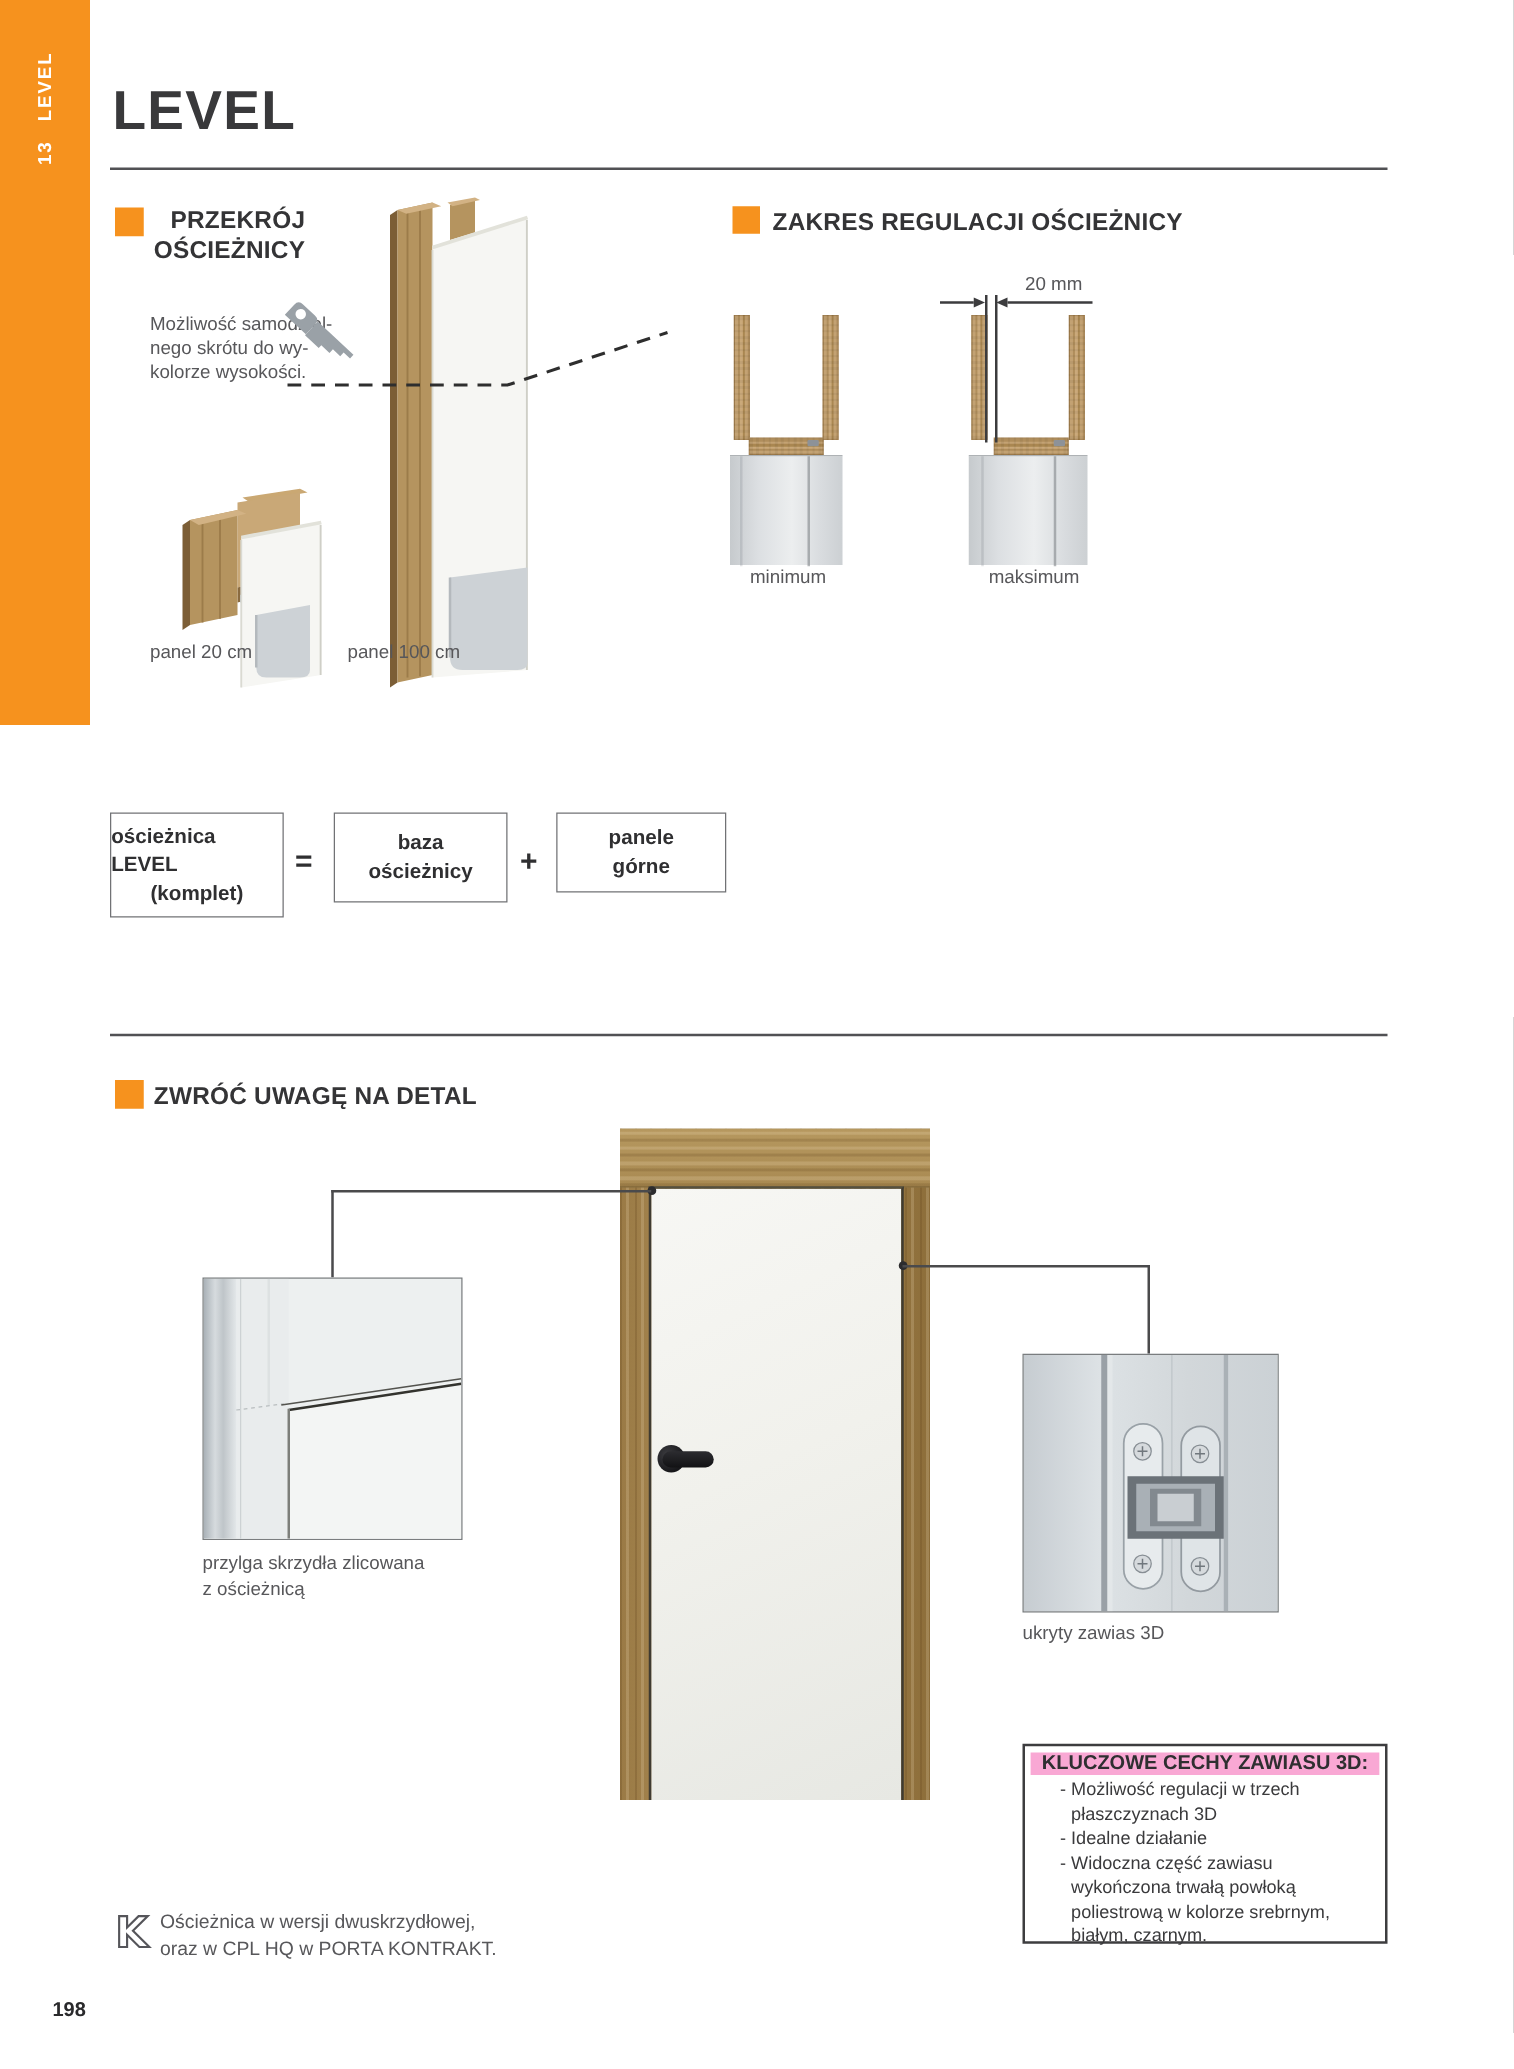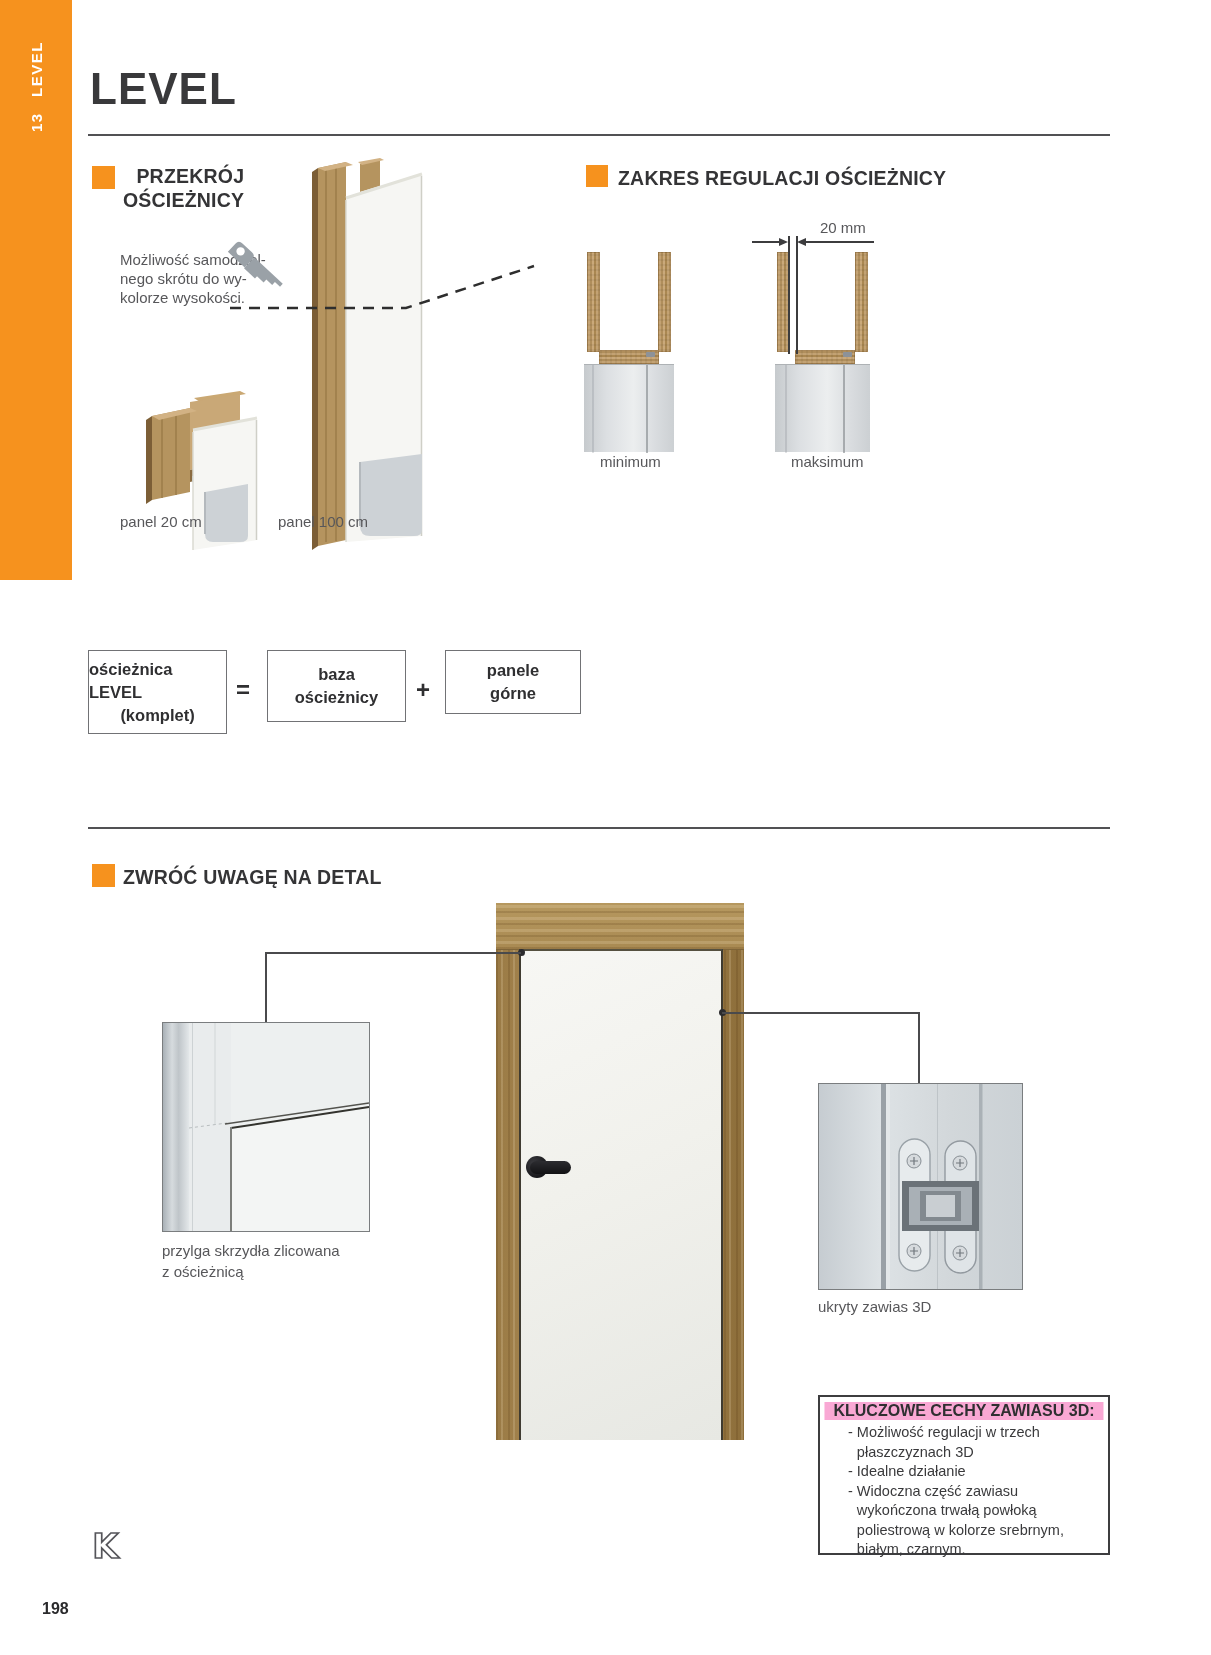--- a/index.html
+++ b/index.html
@@ -310,16 +310,20 @@
       <li>
         <span class="mk">-</span>
         <span>Widoczna część zawiasu wykończona trwałą powłoką poliestrową w kolorze srebrnym, białym, czarnym.</span>
       </li>
     </ul>
   </div>
 
   <svg class="abs k-logo" style="left:90px;top:1528px;" width="32" height="36" viewBox="0 0 30 34">
     <text x="2" y="28" font-size="32" font-weight="bold" fill="#ffffff" stroke="#55555a" stroke-width="1.6">K</text>
   </svg>
+  <div class="abs footer-note" style="left:128px;top:1527px;">
+    <div>Ościeżnica w wersji dwuskrzydłowej,</div>
+    <div>oraz w CPL HQ w PORTA KONTRAKT.</div>
+  </div>
 
   <div class="abs page-num">198</div>
 
 </div>
 
 </body></html>

